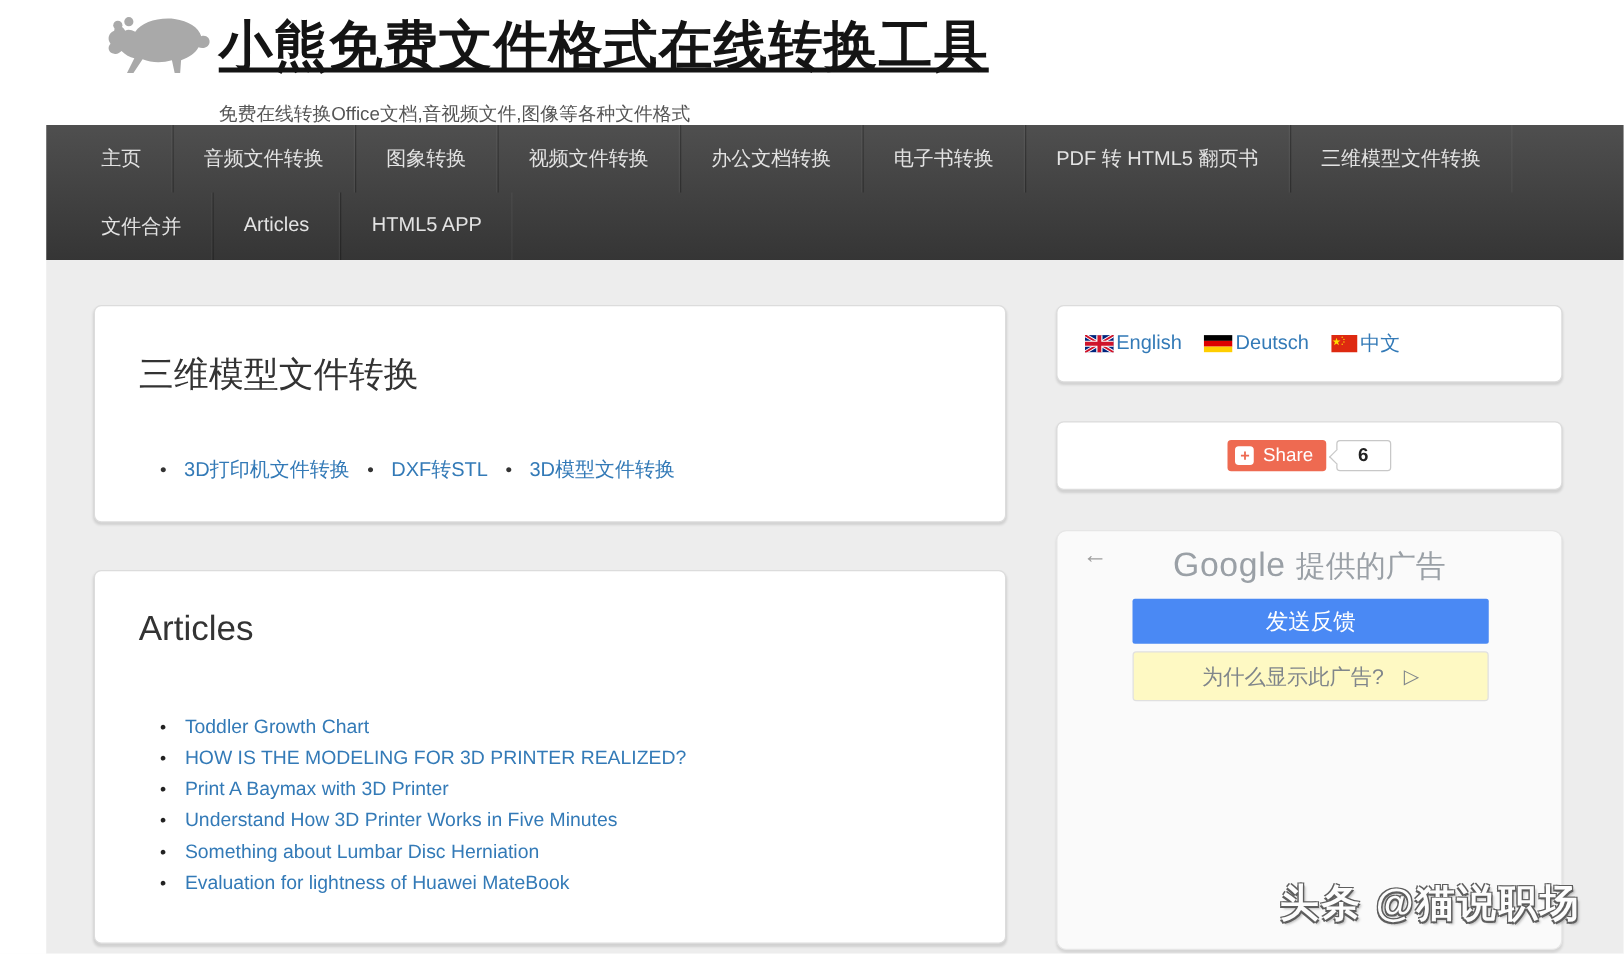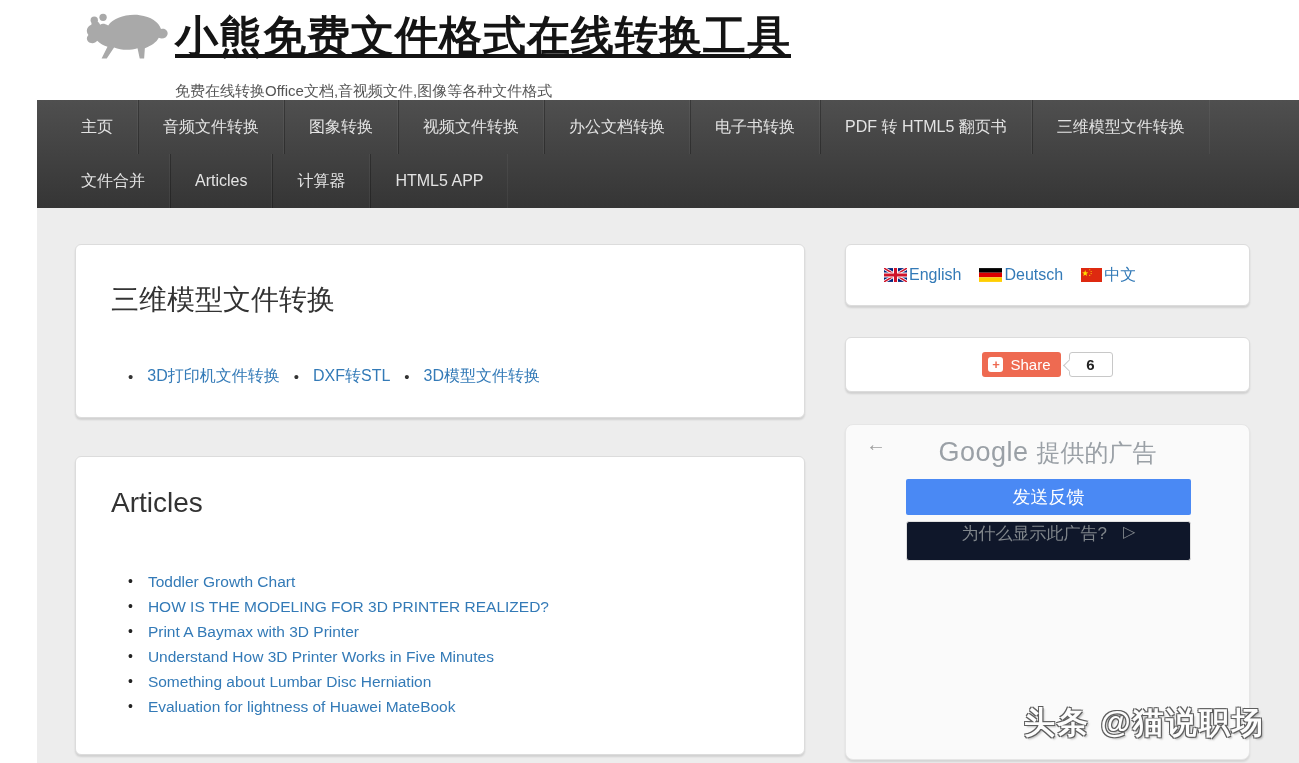--- a/index.html
+++ b/index.html
@@ -36,43 +36,43 @@
 
   .inline-links { list-style:none; display:flex; margin:47px 0 0 52px; font-size:16px; }
   .inline-links li { display:flex; align-items:center; margin-right:14px; }
   .inline-links li::before { content:"•"; color:#333; margin-right:14px; font-size:15px; }
 
   .article-list { list-style:none; margin:50px 0 0 52px; font-size:15.5px; }
   .article-list li { display:flex; align-items:flex-start; line-height:25px; }
   .article-list li::before { content:"•"; color:#222; margin-right:15px; font-size:14px; }
 
   
-  .lang-panel { left:845px; top:244px; width:405px; height:62px; display:flex; align-items:center; padding-left:38px; }
+  .lang-panel { left:845px; top:244px; width:405px; height:62px; display:flex; align-items:center; padding-left:22px; }
   .lang-link { display:flex; align-items:center; margin-right:18px; font-size:16px; color:#337ab7; text-decoration:none; cursor:pointer; }
   .lang-link svg { margin-right:2px; display:block; }
 
   .share-panel { left:845px; top:337px; width:405px; height:55px; display:flex; align-items:center; justify-content:center; }
   .share-button { display:flex; align-items:center; background:#ee6a51; border-radius:3px; height:25px; padding:0 10px 0 6px;
     color:#fff; font-size:15px; cursor:pointer; margin-right:8px; }
   .plus-box { display:inline-flex; align-items:center; justify-content:center; width:15px; height:15px; background:#fff;
     color:#ee6a51; border-radius:3px; font-size:13px; font-weight:bold; margin-right:7px; line-height:15px; }
   .count-bubble { position:relative; width:44px; height:25px; background:#fff; border:1px solid #c8c8c8; border-radius:3px;
     display:flex; align-items:center; justify-content:center; font-size:15px; font-weight:bold; color:#222; }
   .count-bubble::before { content:""; position:absolute; left:-5px; top:8px; width:8px; height:8px; background:#fff;
     border-left:1px solid #c8c8c8; border-bottom:1px solid #c8c8c8; transform:rotate(45deg); }
 
   .ad-panel { left:845px; top:424px; width:405px; height:336px; background:#fafafa; border:1px solid #e6e6e6;
     border-radius:8px; box-shadow:0 2px 2px rgba(0,0,0,0.10); }
   .ad-back-arrow { position:absolute; left:20px; top:8px; color:#9e9e9e; font-size:20px; cursor:pointer; }
   .ad-title { text-align:center; margin-top:12px; color:#9aa0a6; font-size:24px; white-space:nowrap; }
   .ad-title .g-word { font-size:27px; color:#9aa0a6; letter-spacing:0.5px; margin-right:8px; }
   .ad-feedback-btn { position:absolute; left:60px; top:54px; width:285px; height:36px; background:#4a89f4; border:none;
     color:#fff; font-size:18px; border-radius:2px; cursor:pointer; font-family:inherit; }
-  .ad-why-btn { position:absolute; left:60px; top:96px; width:285px; height:40px; background:#0f172a; border:1px solid #e0e0e0;
-    color:#80868b; font-size:17px; border-radius:3px; cursor:pointer; font-family:inherit; display:flex; align-items:flex-start; justify-content:center;gap:6px; }
+  .ad-why-btn { position:absolute; left:60px; top:96px; width:285px; height:40px; background:#fef9c3; border:1px solid #e0e0e0;
+    color:#80868b; font-size:17px; border-radius:3px; cursor:pointer; font-family:inherit; display:flex; align-items:center; justify-content:center;gap:6px; }
   .adchoices-icon { margin-left:10px; font-size:16px; color:#80868b; }
 
   
   .watermark { position:absolute; left:1024px; top:702px; font-size:31px; font-weight:bold; letter-spacing:2px;
     color:#fdfdfd; white-space:nowrap; z-index:10;
     text-shadow:1px 1px 0 #5e5e5e,-1px -1px 0 #5e5e5e,1px -1px 0 #5e5e5e,-1px 1px 0 #5e5e5e,2px 2px 2px rgba(0,0,0,0.25); }
 </style>
 </head>
 <body>
 
@@ -99,21 +99,20 @@
         <a class="nav-item">视频文件转换</a>
         <a class="nav-item">办公文档转换</a>
         <a class="nav-item">电子书转换</a>
         <a class="nav-item">PDF 转 HTML5 翻页书</a>
         <a class="nav-item">三维模型文件转换</a>
       </div>
     <div class="nav-row">
 
     <a class="nav-item">文件合并</a>
         <a class="nav-item">Articles</a>
-        <a class="nav-item">计算器</a>
         <a class="nav-item">HTML5 APP</a>
       </div>
   </nav>
 
   <div class="content-bg"></div>
 
   <section class="panel panel-model">
     <h2>三维模型文件转换</h2>
     <ul class="inline-links">
 

